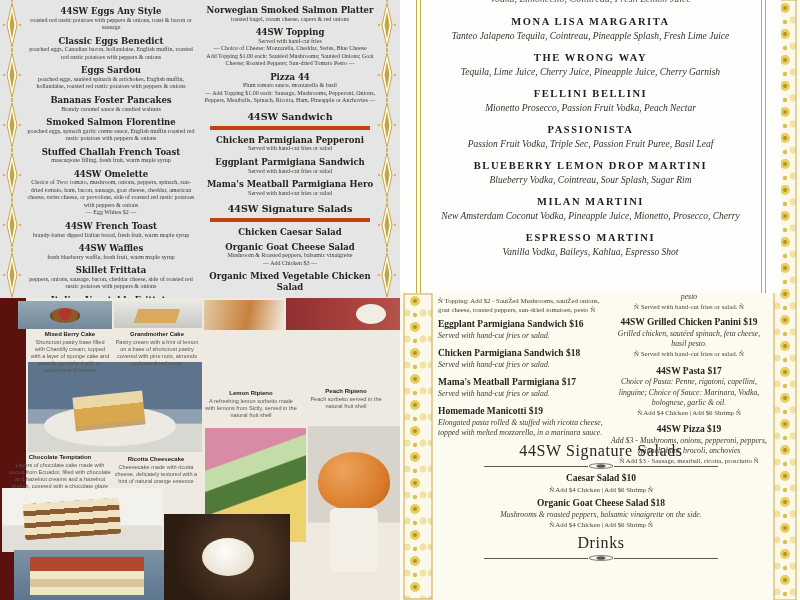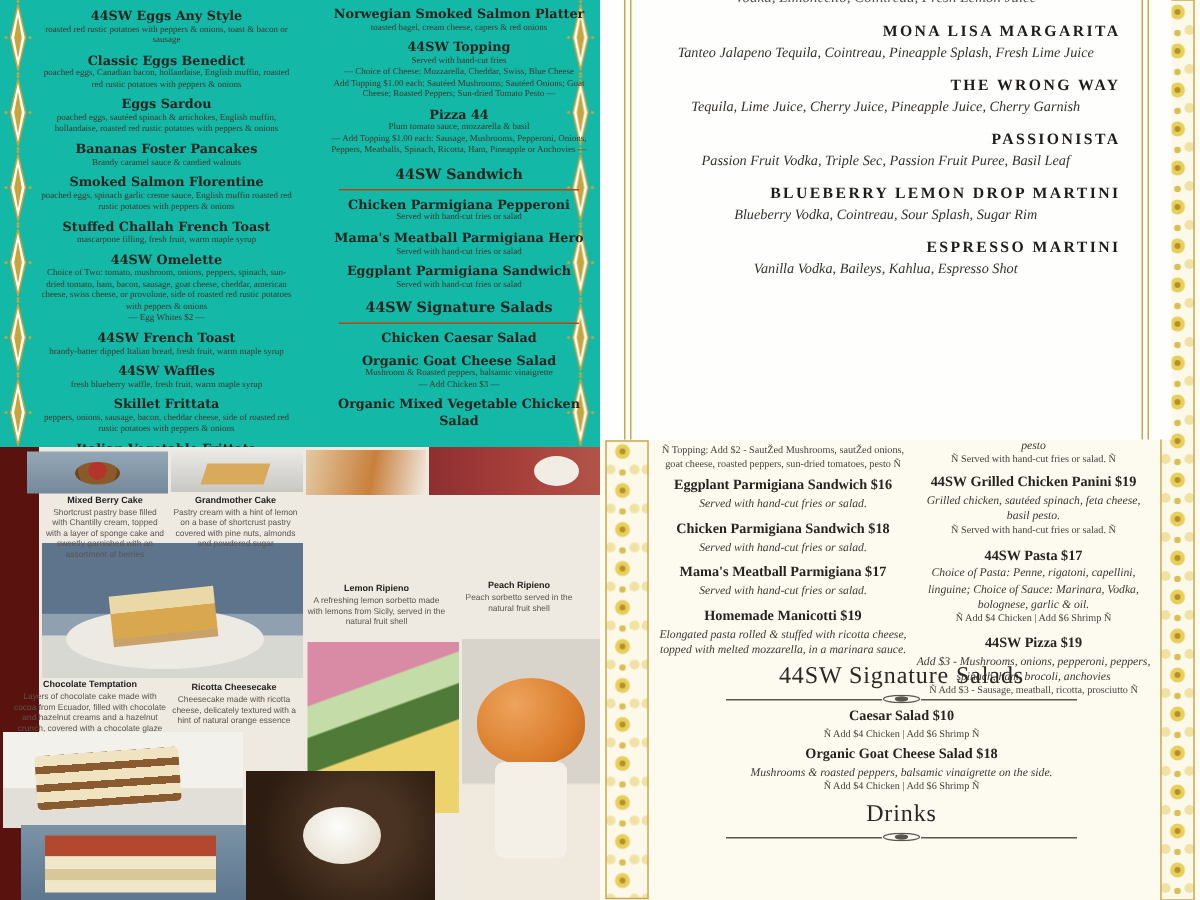--- a/index.html
+++ b/index.html
@@ -1,54 +1,54 @@
 <!DOCTYPE html>
 <html><head>
 <meta charset="utf-8">
 <style>
   html,body{margin:0;padding:0;background:#fff;}
   #app{position:relative;width:800px;height:600px;overflow:hidden;background:#fff;
        font-family:"Liberation Serif",serif;color:#2e2c28;}
   #app section{position:absolute;}
 
   
-  .p-tl{left:0;top:0;width:400px;height:298px;background:#14b8a6;z-index:3;}
+  .p-tl{left:0;top:0;width:400px;height:298px;background:#e5e5e5;z-index:3;}
   .orn{position:absolute;top:0;}
   .orn-l{left:2px;} .orn-r{left:377px;}
   .c1{position:absolute;left:26px;top:6px;width:170px;text-align:center;}
-  .c2{position:absolute;left:218px;top:5px;width:176px;text-align:center;}
+  .c2{position:absolute;left:202px;top:5px;width:176px;text-align:center;}
   .mi{margin-bottom:4px;}
   .mh{font:700 8.5px/1.25 "DejaVu Serif",serif;color:#25231f;}
   .md{font:6px/1.25 "Liberation Serif",serif;color:#3b382f;white-space:pre-line;}
-  .sec{margin:6px 8px 5px;padding-bottom:3px;border-bottom:1px solid #c2410c;}
+  .sec{margin:6px 8px 5px;padding-bottom:3px;border-bottom:4px solid #c2410c;}
   .sec .mh{font-size:9.5px;}
 
   
   .p-rp{left:400px;top:0;width:400px;height:600px;background:#fdfaf0;z-index:1;}
   .flo{position:absolute;}
   .flo-l{left:3px;top:293px;} .flo-r{left:373px;top:0;}
-  .br-left{position:absolute;left:38px;top:296px;width:168px;text-align:center;}
+  .br-left{position:absolute;left:38px;top:296px;width:168px;text-align:left;}
   .br-right{position:absolute;left:210px;top:292px;width:158px;text-align:center;}
   .br-item{margin-bottom:7px;}
   .brh{font:700 9.5px/1.25 "Liberation Serif",serif;color:#262420;}
   .brd{font:italic 7.8px/1.3 "Liberation Serif",serif;color:#3d3a33;white-space:pre-line;}
   .brn{font:6.8px/1.35 "Liberation Serif",serif;color:#45423b;white-space:pre-line;}
   .br-center{position:absolute;left:58px;top:441px;width:286px;text-align:center;}
   .bigh{font:400 16px/1.25 "Liberation Serif",serif;letter-spacing:.6px;color:#2a2825;}
   .rule{position:relative;height:5px;margin:0 26px 6px;border-bottom:1px solid #595650;}
   .rule svg{position:absolute;left:50%;top:2px;transform:translateX(-50%);background:#fdfaf0;}
 
   
   .p-tr{left:400px;top:0;width:381px;height:293px;background:#fefefc;z-index:2;}
   .gl{position:absolute;top:0;bottom:0;width:3px;border-left:1px solid #c9a848;border-right:1px solid #c9a848;}
   .gl1{left:16px;} .gl2{left:361px;}
   .ck-wrap{position:absolute;left:34px;right:34px;top:0;text-align:center;}
   .clipt{height:7px;overflow:hidden;}
   .clipt div{margin-top:-7px;font:italic 10px/1.2 "Liberation Serif",serif;color:#55524b;}
-  .ckh{font:700 10.5px/1.15 "Liberation Serif",serif;letter-spacing:1.6px;color:#1e1d1a;margin-top:9px;text-align:right;}
+  .ckh{font:700 10.5px/1.15 "Liberation Serif",serif;letter-spacing:1.6px;color:#1e1d1a;margin-top:9px;}
   .cki{font:italic 9.5px/1.25 "Liberation Serif",serif;color:#34322c;margin-top:3px;}
 
   
   .p-bl{left:0;top:298px;width:400px;height:302px;background:#5a120e;z-index:3;}
   .page{position:absolute;left:26px;top:0;width:374px;height:302px;background:#efeae1;}
   .ph{position:absolute;overflow:hidden;}
   .ph i{position:absolute;display:block;}
   .ph-a{left:18px;top:3px;width:94px;height:28px;background:linear-gradient(#93a7b5,#76899b);}
   .ph-a i{left:32px;top:7px;width:30px;height:15px;border-radius:50%;
           background:radial-gradient(circle at 50% 38%,#b33529 0 34%,#8a5a2b 35% 72%,#6e441f 73%);}
@@ -188,26 +188,34 @@
         </div>
       <div>
         <div class="ckh">MONA LISA MARGARITA</div>
         <div class="cki">Tanteo Jalapeno Tequila, Cointreau, Pineapple Splash, Fresh Lime Juice</div>
       </div>
       <div>
         <div class="ckh">THE WRONG WAY</div>
         <div class="cki">Tequila, Lime Juice, Cherry Juice, Pineapple Juice, Cherry Garnish</div>
       </div>
       <div>
+        <div class="ckh">FELLINI BELLINI</div>
+        <div class="cki">Mionetto Prosecco, Passion Fruit Vodka, Peach Nectar</div>
+      </div>
+      <div>
         <div class="ckh">PASSIONISTA</div>
         <div class="cki">Passion Fruit Vodka, Triple Sec, Passion Fruit Puree, Basil Leaf</div>
       </div>
       <div>
         <div class="ckh">BLUEBERRY LEMON DROP MARTINI</div>
         <div class="cki">Blueberry Vodka, Cointreau, Sour Splash, Sugar Rim</div>
+      </div>
+      <div>
+        <div class="ckh">MILAN MARTINI</div>
+        <div class="cki">New Amsterdam Coconut Vodka, Pineapple Juice, Mionetto, Prosecco, Cherry</div>
       </div>
       <div>
         <div class="ckh">ESPRESSO MARTINI</div>
         <div class="cki">Vanilla Vodka, Baileys, Kahlua, Espresso Shot</div>
       </div>
     </div>
   </section>
 
   <section class="p-tl">
     <svg class="orn orn-l" width="20" height="298">
@@ -291,25 +299,25 @@
 — Add Topping $1.00 each: Sausage, Mushrooms, Pepperoni, Onions, Peppers, Meatballs, Spinach, Ricotta, Ham, Pineapple or Anchovies —</div>
         </div>
       <div class="mi sec">
           <div class="mh">44SW Sandwich</div>
         </div>
       <div class="mi">
           <div class="mh">Chicken Parmigiana Pepperoni</div>
           <div class="md">Served with hand-cut fries or salad</div>
         </div>
       <div class="mi">
+          <div class="mh">Eggplant Parmigiana Sandwich</div>
+          <div class="md">Served with hand-cut fries or salad</div>
+        </div>
+      <div class="mi">
           <div class="mh">Mama's Meatball Parmigiana Hero</div>
-          <div class="md">Served with hand-cut fries or salad</div>
-        </div>
-      <div class="mi">
-          <div class="mh">Eggplant Parmigiana Sandwich</div>
           <div class="md">Served with hand-cut fries or salad</div>
         </div>
       <div class="mi sec">
           <div class="mh">44SW Signature Salads</div>
         </div>
       <div class="mi">
           <div class="mh">Chicken Caesar Salad</div>
         </div>
       <div class="mi">
           <div class="mh">Organic Goat Cheese Salad</div>

